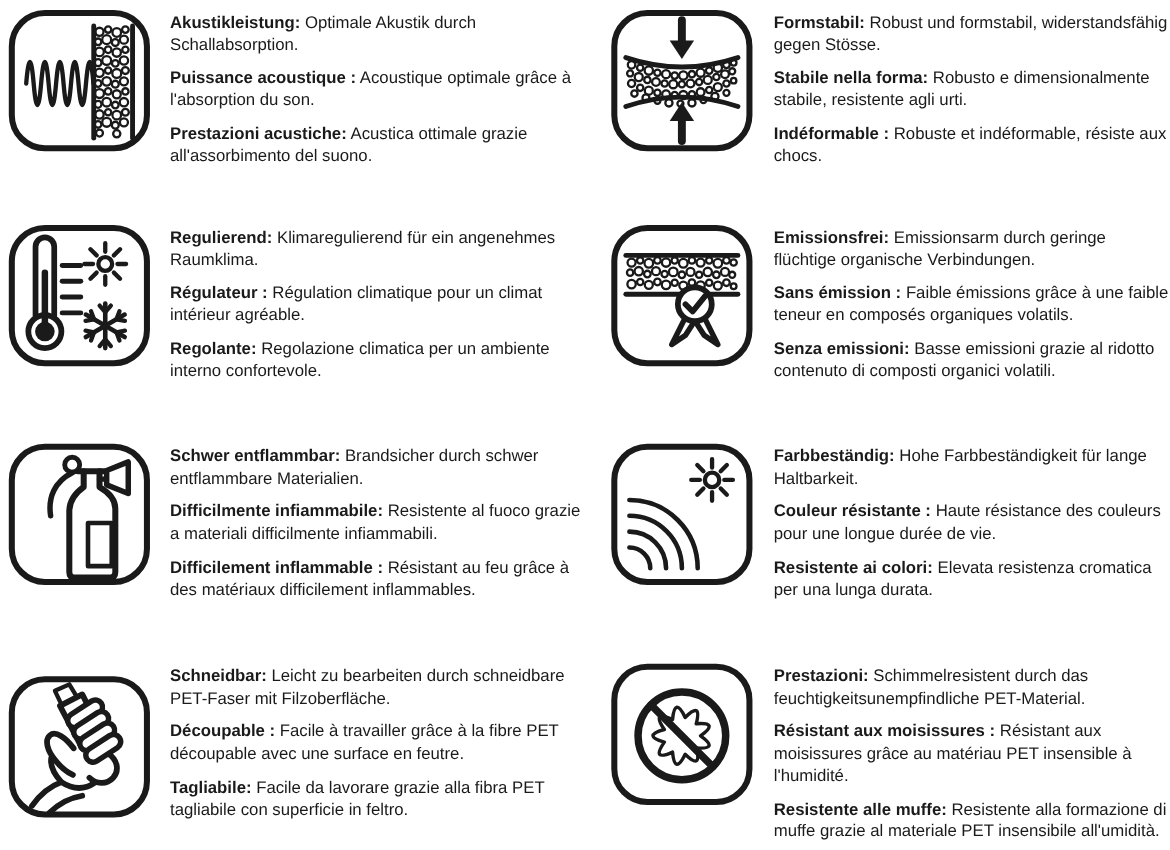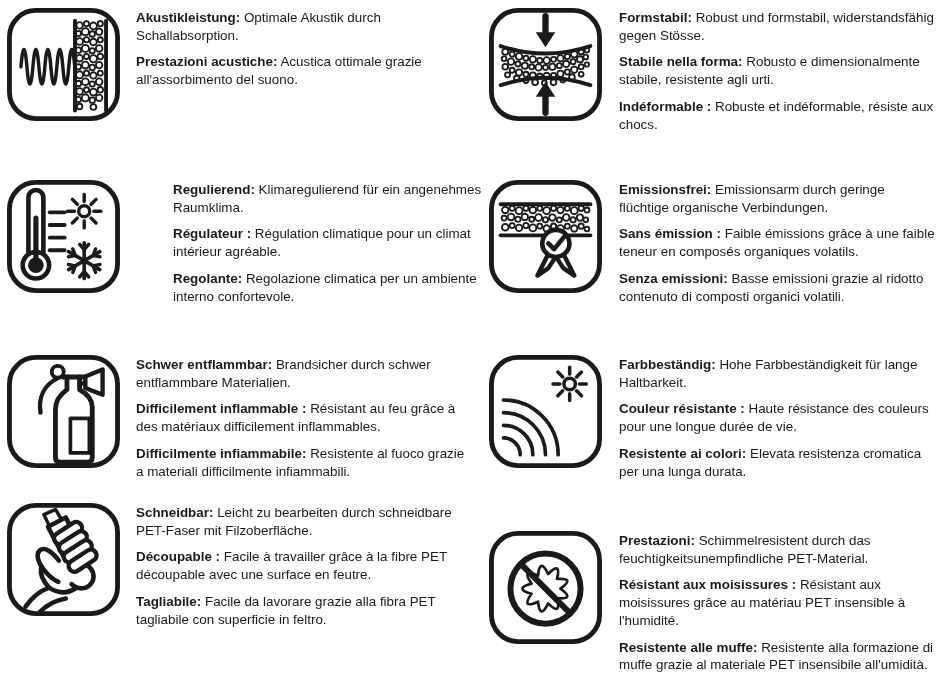--- a/index.html
+++ b/index.html
@@ -72,20 +72,21 @@
             <circle class="t" cx="69" cy="79" r="3.1"></circle>
             <circle class="t" cx="75" cy="81" r="2.4"></circle>
             <circle class="t" cx="81" cy="79" r="2.8"></circle>
           <circle class="t" cx="64" cy="86.5" r="2.4"></circle>
             <circle class="t" cx="76" cy="87" r="2.5"></circle>
         </g>
       </svg>
     </div>
     <div class="text">
       <p><b>Akustikleistung:</b> <span>Optimale Akustik durch Schallabsorption.</span></p>
+      <p><b>Puissance acoustique :</b> <span>Acoustique optimale grâce à l'absorption du son.</span></p>
       <p><b>Prestazioni acustiche:</b> <span>Acustica ottimale grazie all'assorbimento del suono.</span></p>
     </div>
   </div>
 
   <div class="cell colR" style="left:488px;top:7px;">
     <div class="iconbox">
       <svg viewBox="0 0 100 100">
         <rect class="k" x="3" y="3" width="94" height="94" rx="23" stroke-width="4.2"></rect>
         <line class="k" stroke-width="5.5" x1="50" y1="8" x2="50" y2="23"></line>
         <polygon class="kb" points="41.5,22 58.5,22 50,35"></polygon>
@@ -145,21 +146,21 @@
         </g>
       </svg>
     </div>
     <div class="text">
       <p><b>Formstabil:</b> <span>Robust und formstabil, widerstandsfähig gegen Stösse.</span></p>
       <p><b>Stabile nella forma:</b> <span>Robusto e dimensionalmente stabile, resistente agli urti.</span></p>
       <p><b>Indéformable :</b> <span>Robuste et indéformable, résiste aux chocs.</span></p>
     </div>
   </div>
 
-  <div class="cell colL" style="left:6px;top:179px;gap:37px;">
+  <div class="cell colL" style="left:6px;top:179px;">
     <div class="iconbox">
       <svg viewBox="0 0 100 100">
         <rect class="k" x="3" y="3" width="94" height="94" rx="23" stroke-width="4.2"></rect>
         <path class="k" stroke-width="4" d="M19.5,64 V16 A6.5,6.5 0 0 1 32.5,16 V64"></path>
         <circle class="kw" stroke-width="4" cx="26" cy="75" r="11.5"></circle>
         <line class="k" stroke-width="4.5" x1="26" y1="34" x2="26" y2="72"></line>
         <circle class="kb" cx="26" cy="75" r="6.8"></circle>
         <line class="k" stroke-width="3.4" x1="38" y1="29" x2="51" y2="29"></line>
         <line class="k" stroke-width="3.4" x1="38" y1="40" x2="51" y2="40"></line>
         <line class="k" stroke-width="3.4" x1="38" y1="51" x2="51" y2="51"></line>
@@ -265,22 +266,22 @@
         <path class="kw" stroke-width="4.2" d="M53,20 V31 C46,36 43,42 43,48 V90 Q43,94 47,94 H71 Q75,94 75,90 V46 C75,40 71,35 64,31 V20"></path>
         <line class="k" stroke-width="4.2" x1="49" y1="20" x2="68" y2="20"></line>
         <circle class="k" stroke-width="3.4" cx="45" cy="15.5" r="5.2"></circle>
         <line class="k" stroke-width="3.6" x1="64" y1="25.5" x2="69" y2="25.5"></line>
         <path class="kw" stroke-width="3.8" d="M69,19.5 L84,13.5 V35.5 L69,29.5 Z"></path>
         <rect class="k" stroke-width="3.2" x="56" y="56" width="16.5" height="30"></rect>
       </svg>
     </div>
     <div class="text">
       <p><b>Schwer entflammbar:</b> <span>Brandsicher durch schwer entflammbare Materialien.</span></p>
+      <p><b>Difficilmente infiammabile:</b> <span>Resistente al fuoco grazie a materiali difficilmente infiammabili.</span></p>
       <p><b>Difficilement inflammable :</b> <span>Résistant au feu grâce à des matériaux difficilement inflammables.</span></p>
-      <p><b>Difficilmente infiammabile:</b> <span>Resistente al fuoco grazie a materiali difficilmente infiammabili.</span></p>
     </div>
   </div>
 
   <div class="cell colR" style="left:488px;top:354px;">
     <div class="iconbox">
       <svg viewBox="0 0 100 100">
         <rect class="k" x="3" y="3" width="94" height="94" rx="23" stroke-width="4.2"></rect>
         <path class="k" stroke-width="3.2" d="M13.5,73 A14.5,14.5 0 0 1 28,87.5"></path>
         <path class="k" stroke-width="3.2" d="M13.5,62 A25.5,25.5 0 0 1 39,87.5"></path>
         <path class="k" stroke-width="3.2" d="M13.5,51 A36.5,36.5 0 0 1 50,87.5"></path>
@@ -298,21 +299,21 @@
         </g>
       </svg>
     </div>
     <div class="text">
       <p><b>Farbbeständig:</b> <span>Hohe Farbbeständigkeit für lange Haltbarkeit.</span></p>
       <p><b>Couleur résistante :</b> <span>Haute résistance des couleurs pour une longue durée de vie.</span></p>
       <p><b>Resistente ai colori:</b> <span>Elevata resistenza cromatica per una lunga durata.</span></p>
     </div>
   </div>
 
-  <div class="cell colL" style="left:6px;top:502px;">
+  <div class="cell colL" style="left:6px;top:530px;align-items:center;">
     <div class="iconbox">
       <svg viewBox="0 0 100 100">
         <rect class="k" x="3" y="3" width="94" height="94" rx="23" stroke-width="4.2"></rect>
         <path class="kw" stroke-width="3" d="M33,11 L43,6.5 L49,16.5 L38.5,22.5 Z"></path>
         <path class="kw" stroke-width="4" d="M36.5,21.5 L52,13.5 L67,43 L52,51 Z"></path>
         <rect class="kw" stroke-width="3.8" x="40.5" y="22" width="27" height="10" rx="5" transform="rotate(-33 54 27)"></rect>
         <rect class="kw" stroke-width="3.8" x="44.7" y="30" width="27" height="10" rx="5" transform="rotate(-33 58.2 35)"></rect>
         <rect class="kw" stroke-width="3.8" x="48.9" y="38" width="27" height="10" rx="5" transform="rotate(-33 62.4 43)"></rect>
         <rect class="kw" stroke-width="3.8" x="53.1" y="46" width="27" height="10" rx="5" transform="rotate(-33 66.6 51)"></rect>
         <path class="k" stroke-width="4" d="M70.5,55 C76.5,59 78,66.5 73.5,71.5 C69,76.5 61.5,76 57,71.5"></path>

